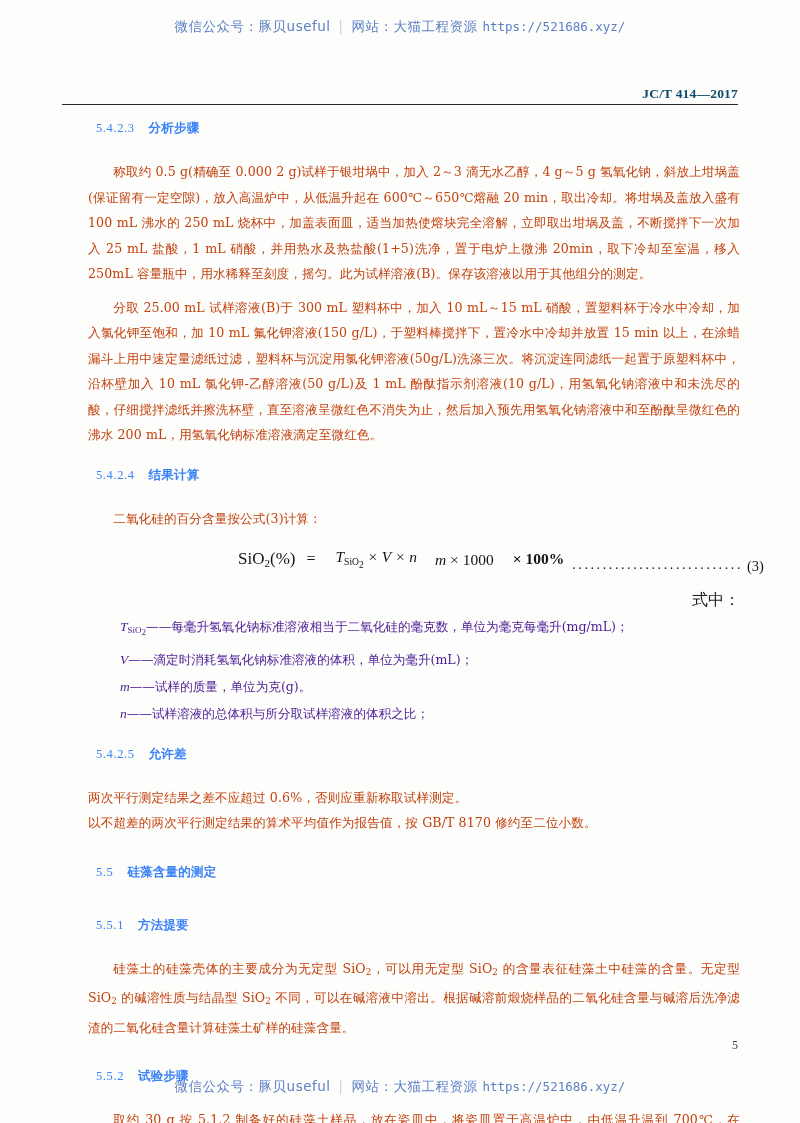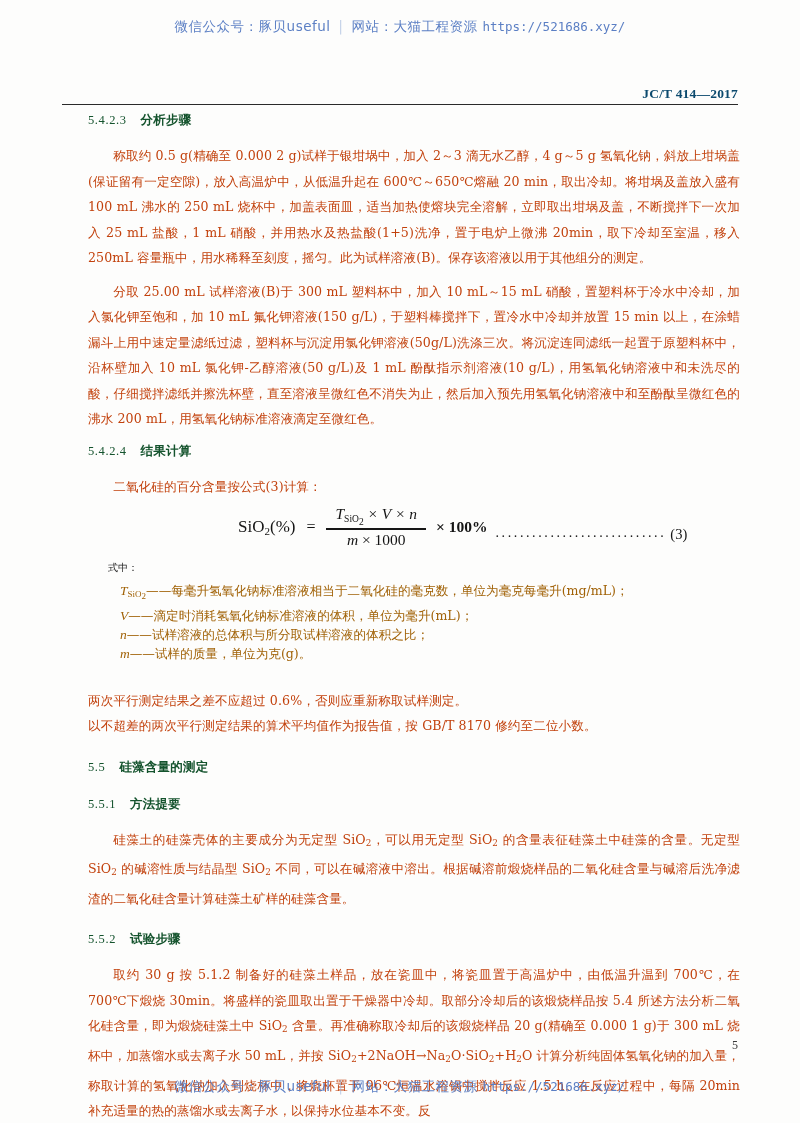--- a/index.html
+++ b/index.html
@@ -66,26 +66,26 @@
 
   
   .content {
     position: absolute;
     left: 88px;
     top: 112px;
     width: 652px;
   }
 
   h3.clause {
-    margin: 0;
+    margin: 8px;
     padding: 0;
     font-family: "DejaVu Sans", sans-serif;
     font-size: 12.5px;
     font-weight: bold;
-    color: #14532d;
+    color: #3b82f6;
     letter-spacing: 0.2px;
   }
   h3.clause .num {
     font-weight: normal;
     letter-spacing: 0.6px;
   }
   h3.clause .tt {
     margin-left: 14px;
     font-weight: bold;
   }
@@ -119,21 +119,21 @@
   }
   .f-lhs {
     font-size: 17px;
     font-weight: normal;
     white-space: nowrap;
   }
   .f-lhs sub { font-size: 11px; vertical-align: -3px; }
   .f-eq { margin: 0 11px; font-size: 16px; }
   .frac {
     display: inline-flex;
-    flex-direction: column;
+    flex-direction: row;
     align-items: center;
     vertical-align: middle;
   }
   .frac .top {
     padding: 0 9px 1px 9px;
     font-size: 15.5px;
     font-style: italic;
     white-space: nowrap;
   }
   .frac .top sub {
@@ -170,35 +170,36 @@
     font-size: 14.5px;
     white-space: nowrap;
     align-self: flex-end;
     padding-bottom: 12px;
   }
 
   
   .where {
     margin: 0;
     font-family: "DejaVu Serif", serif;
-    font-size: 10px;
+    font-size: 16px;
     line-height: 25.5px;
     color: #1b1b1b;
     text-indent: 2em;
+    text-align: right;
   }
   ul.deflist {
     list-style: none;
     margin: 0;
     padding: 0 0 0 2em;
   }
   ul.deflist li {
     font-family: "DejaVu Serif", serif;
     font-size: 12.6px;
-    line-height: 19px;
-    color: #a16207;
+    line-height: 27px;
+    color: #4c1d95;
     white-space: nowrap;
   }
   ul.deflist li .sym {
     font-family: "Liberation Serif", serif;
     font-style: italic;
     font-size: 13.5px;
   }
   ul.deflist li .sym sub {
     font-style: normal;
     font-size: 9px;
@@ -256,26 +257,29 @@
       </span>
       <span class="f-tail">× 100%</span>
       <span class="f-dots">............................</span>
       <span class="f-eqnum">(3)</span>
     </div>
 
     <p class="where">式中：</p>
     <ul class="deflist">
       <li><span class="sym"><span>T</span><sub>SiO<sub class="cf">2</sub></sub></span><span>——每毫升氢氧化钠标准溶液相当于二氧化硅的毫克数，单位为毫克每毫升(mg/mL)；</span></li>
       <li><span class="sym">V</span><span>——滴定时消耗氢氧化钠标准溶液的体积，单位为毫升(mL)；</span></li>
+      <li><span class="sym">m</span><span>——试样的质量，单位为克(g)。</span></li>
       <li><span class="sym">n</span><span>——试样溶液的总体积与所分取试样溶液的体积之比；</span></li>
-      <li><span class="sym">m</span><span>——试样的质量，单位为克(g)。</span></li>
     </ul>
 
     <div class="sp-b"></div>
 
+    <h3 class="clause">
+      <span class="num">5.4.2.5</span><span class="tt">允许差</span>
+    </h3>
     <div class="sp-a"></div>
     <p class="body">两次平行测定结果之差不应超过 0.6%，否则应重新称取试样测定。</p>
     <p class="body">以不超差的两次平行测定结果的算术平均值作为报告值，按 GB/T 8170 修约至二位小数。</p>
 
     <div class="sp-c"></div>
 
     <h3 class="clause">
       <span class="num">5.5</span><span class="tt">硅藻含量的测定</span>
     </h3>
 

